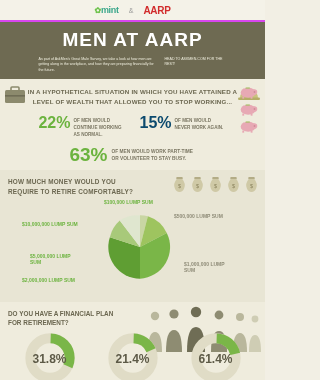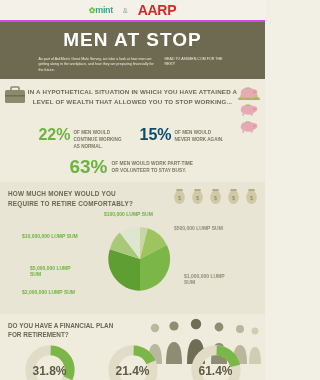--- a/index.html
+++ b/index.html
@@ -14,21 +14,21 @@
   
   .topbar{
     height:20px;background:#f4f2e8;border-bottom:2px solid #d946ef;
     display:flex;align-items:center;justify-content:center;gap:10px;
   }
   .brand-mint{
     font-size:9px;font-weight:bold;color:#3aa68b;letter-spacing:-.3px;
   }
   .brand-mint .leaf{color:#6cc24a;font-size:8px;}
   .amp{font-size:7px;color:#999;}
-  .brand-aarp{font-size:14px;font-weight:bold;color:#d12b2b;letter-spacing:-.3px;}
+  .brand-aarp{font-size:10px;font-weight:bold;color:#d12b2b;letter-spacing:-.3px;}
 
   .titlebar{
     background:#6e6a52;color:#fff;text-align:center;
     padding:7px 0 6px 0;
   }
   .titlebar h1{
     margin:0;font-size:19px;letter-spacing:1px;font-weight:bold;
   }
   .subbar{
     background:#6e6a52;color:#efeede;font-size:3.6px;line-height:1.5;
@@ -41,21 +41,21 @@
   .band{
     background:#efecdd;position:relative;
   }
   .s1{padding:8px 6px 6px 6px;text-align:center;}
   .s1 .lead{
     font-size:6.2px;font-weight:bold;color:#6b6750;line-height:1.55;
     letter-spacing:.2px;max-width:215px;margin:0 auto;
   }
   .stats{
     display:flex;justify-content:center;align-items:flex-start;
-    gap:14px;margin-top:21px;
+    gap:14px;margin-top:9px;
   }
   .stat{display:flex;align-items:flex-start;gap:3px;}
   .stat .num{font-size:16px;font-weight:bold;color:#6cb33f;line-height:1;}
   .stat .num.red{color:#0c4a6e;text-align:center;}
   .stat .txt{font-size:4.6px;color:#7b7763;text-align:left;line-height:1.45;
     padding-top:3px;max-width:52px;font-weight:bold;}
   .sixty{
     margin-top:7px;display:flex;align-items:center;justify-content:center;gap:4px;
   }
   .sixty .num{font-size:19px;font-weight:bold;color:#6cb33f;line-height:1;text-align:center;}
@@ -99,21 +99,21 @@
 
   <div class="topbar">
     <span class="brand-mint">
       <span class="leaf">✿</span><span>mint</span>
     </span>
     <span class="amp">&amp;</span>
     <span class="brand-aarp">AARP</span>
   </div>
 
   <div class="titlebar">
-    <h1>MEN AT STOP</h1>
+    <h1>MEN AT AARP</h1>
   </div>
   <div class="subbar">
     <div class="col">As part of AskMen's Great Male Survey, we take a look at how men are getting along in the workplace, and how they are preparing financially for the future.</div>
     <div class="col right">HEAD TO ASKMEN.COM FOR THE REST!</div>
   </div>
 
   <div class="band s1">
 
     <svg style="position:absolute;left:4px;top:6px" width="22" height="20" viewBox="0 0 22 20">
       <rect x="1" y="5" width="20" height="13" rx="1.5" fill="#8c8a6d"></rect>

